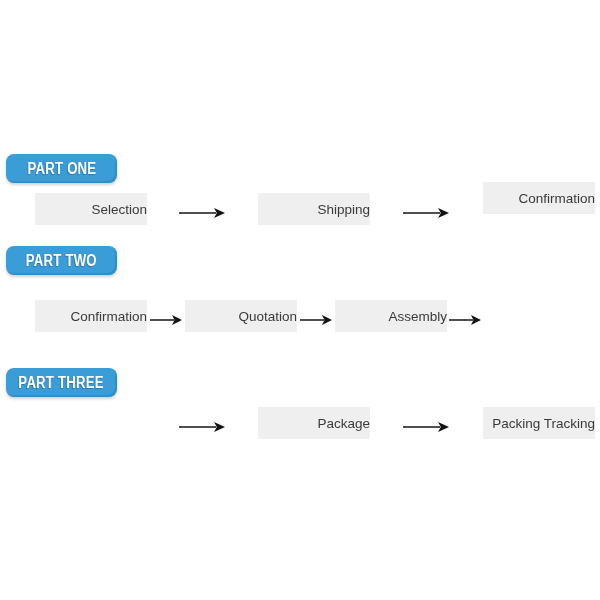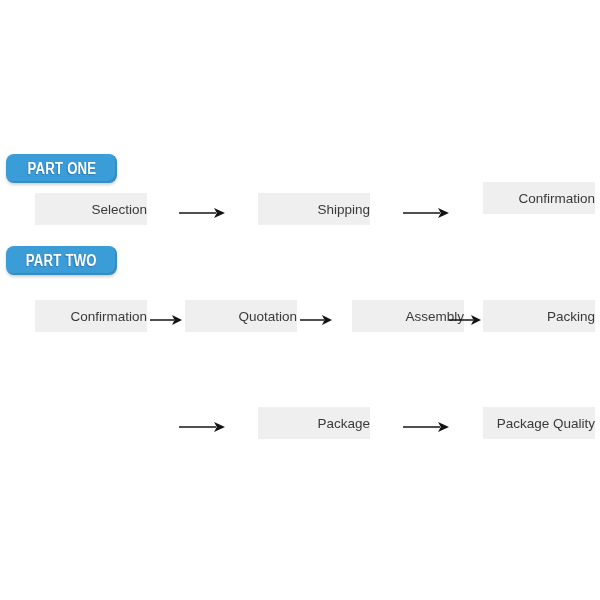--- a/index.html
+++ b/index.html
@@ -111,46 +111,46 @@
 
   <div class="step" style="left:185px; top:300px">
     <span class="step-label">Quotation</span>
   </div>
 
   <svg class="arrow" style="left:300px; top:313px" width="32" height="14" viewBox="0 0 32 14">
     <line x1="0" y1="7" x2="24" y2="7" stroke="currentColor" stroke-width="1.5"></line>
     <path d="M22 2 L32 7 L22 12 L24.5 7 Z" fill="currentColor"></path>
   </svg>
 
-  <div class="step" style="left:352px; top:300px">
+  <div class="step" style="left:335px; top:300px">
     <span class="step-label">Assembly</span>
   </div>
 
   <svg class="arrow" style="left:449px; top:313px" width="32" height="14" viewBox="0 0 32 14">
     <line x1="0" y1="7" x2="24" y2="7" stroke="currentColor" stroke-width="1.5"></line>
     <path d="M22 2 L32 7 L22 12 L24.5 7 Z" fill="currentColor"></path>
   </svg>
 
-  <div class="step" style="left:483px; top:300px">
-    <span class="step-label">Packing</span>
+
+  <div class="badge" style="top:368px">
+    <span class="badge-text">PART THREE</span>
   </div>
-
 
 
   <svg class="arrow" style="left:179px; top:420px" width="46" height="14" viewBox="0 0 46 14">
     <line x1="0" y1="7" x2="37" y2="7" stroke="currentColor" stroke-width="1.5"></line>
     <path d="M35 2 L46 7 L35 12 L37.8 7 Z" fill="currentColor"></path>
   </svg>
 
   <div class="step" style="left:258px; top:407px">
     <span class="step-label">Package</span>
   </div>
 
   <svg class="arrow" style="left:403px; top:420px" width="46" height="14" viewBox="0 0 46 14">
     <line x1="0" y1="7" x2="37" y2="7" stroke="currentColor" stroke-width="1.5"></line>
     <path d="M35 2 L46 7 L35 12 L37.8 7 Z" fill="currentColor"></path>
   </svg>
 
   <div class="step" style="left:483px; top:407px">
-    <span class="step-label">Package Quality</span>
+    <span class="step-label">Packing Tracking</span>
   </div>
 
 </div>
 
 </body></html>

